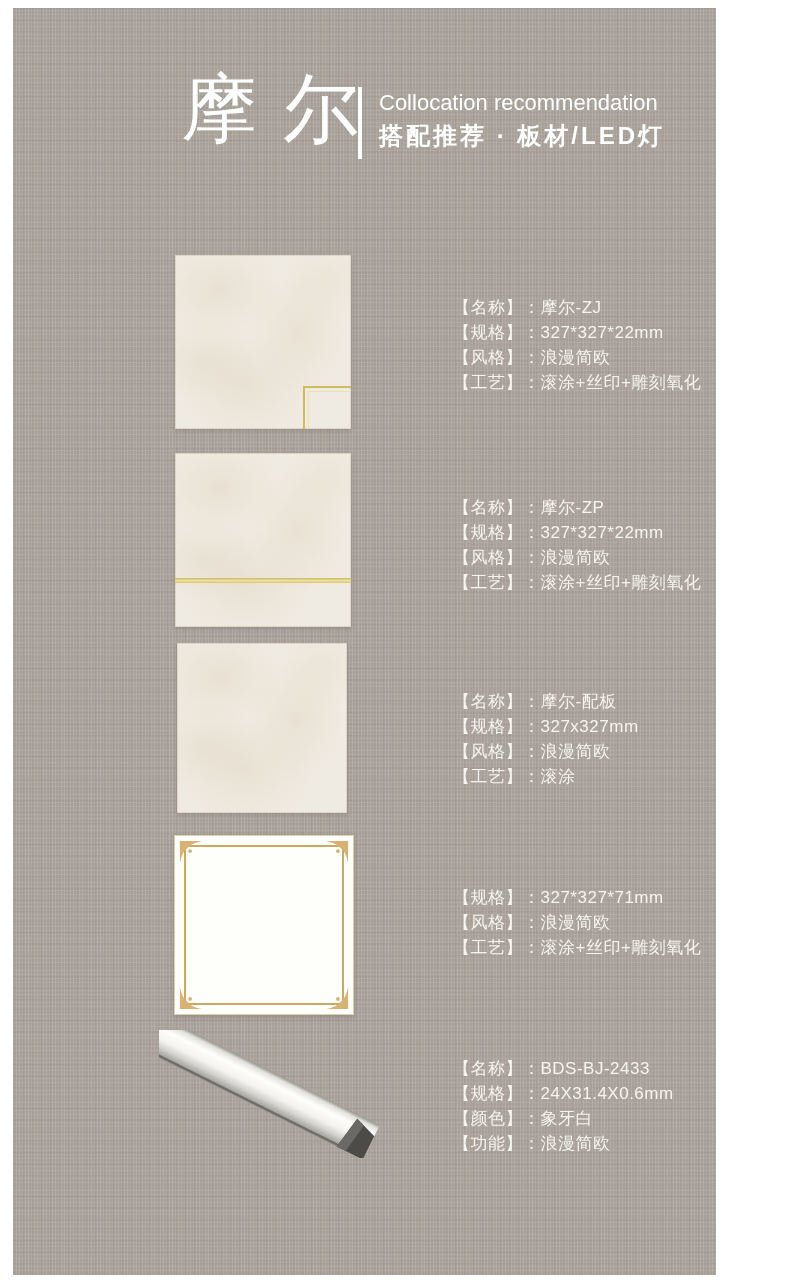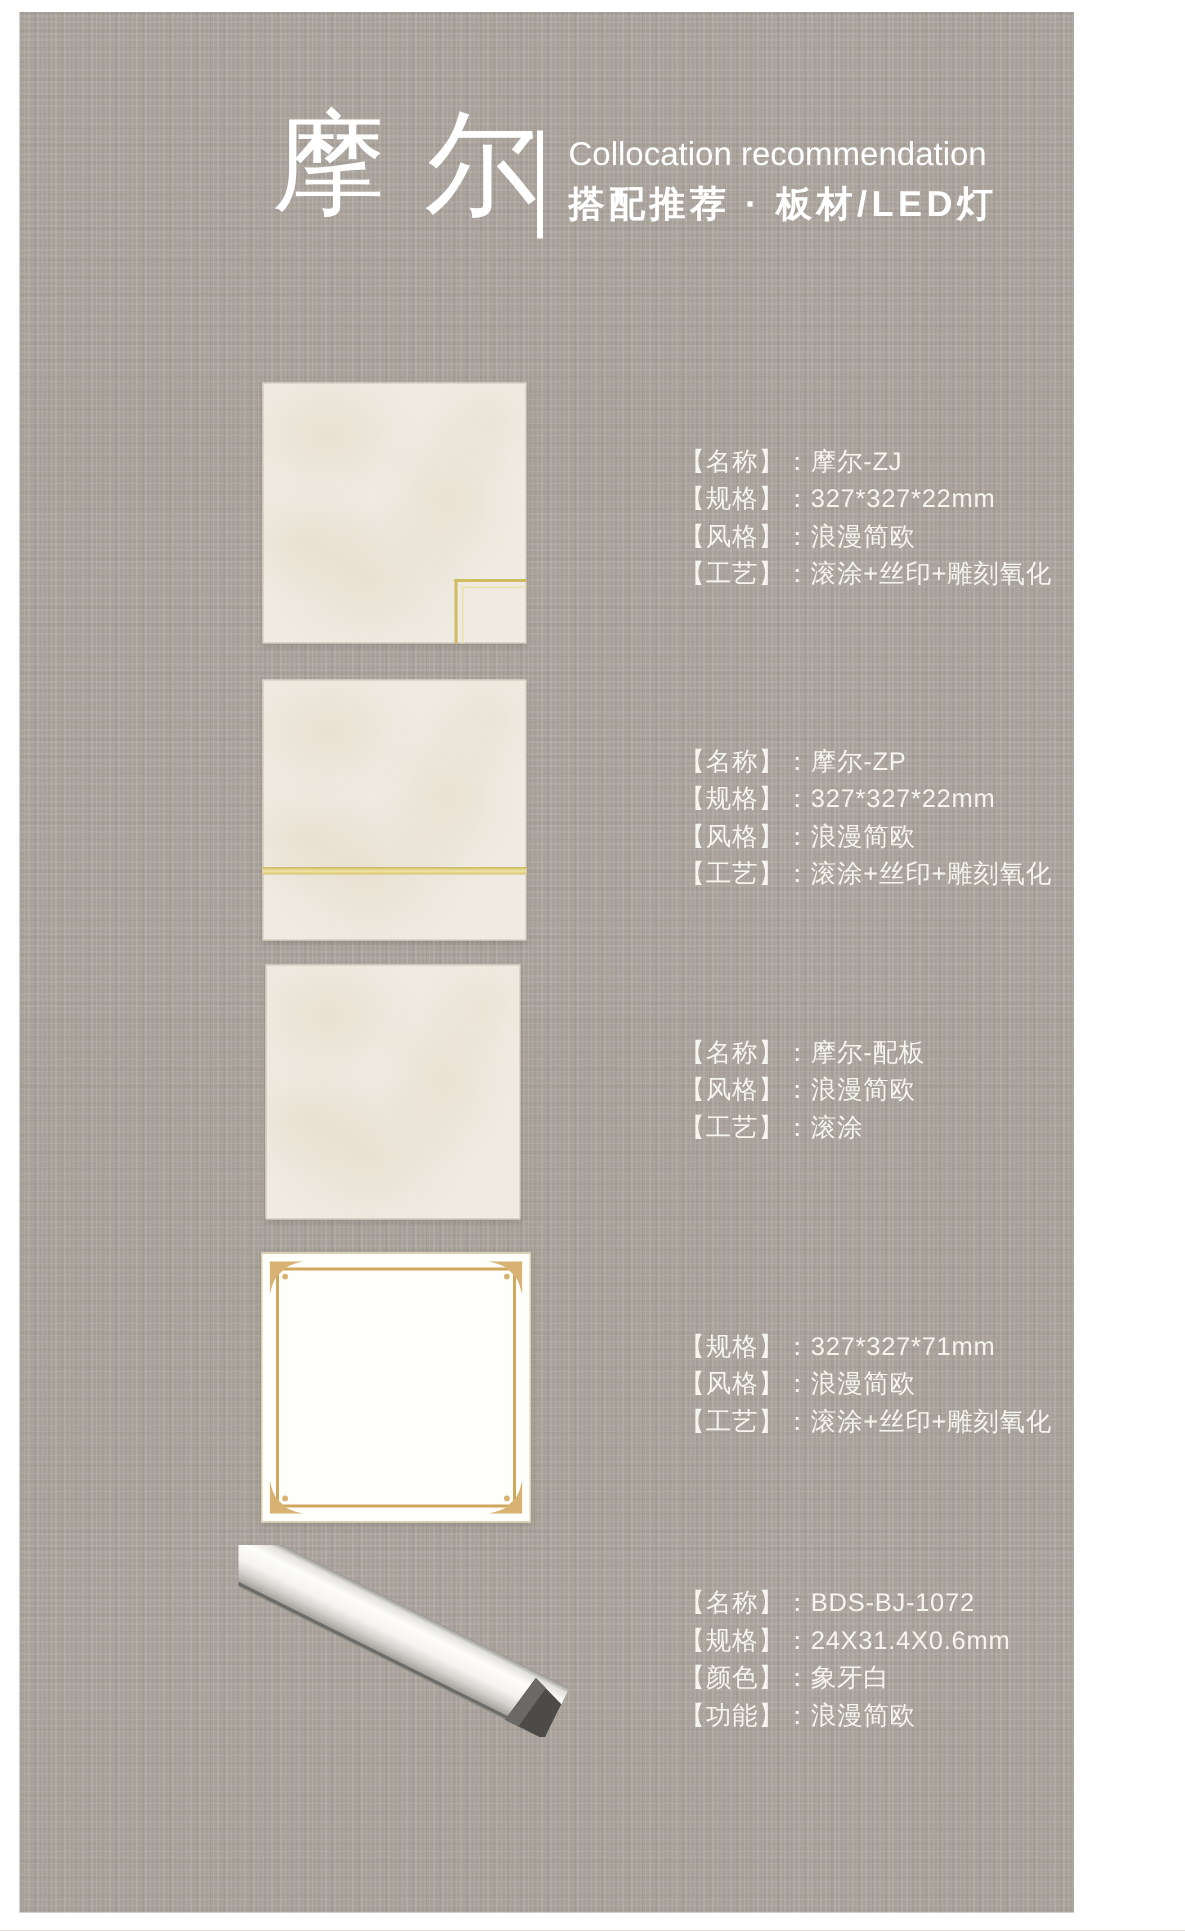--- a/index.html
+++ b/index.html
@@ -127,20 +127,21 @@
       <div class="spec-line"><span class="spec-label">【名称】：</span><span class="spec-value">摩尔-ZP</span></div>
       <div class="spec-line"><span class="spec-label">【规格】：</span><span class="spec-value">327*327*22mm</span></div>
       <div class="spec-line"><span class="spec-label">【风格】：</span><span class="spec-value">浪漫简欧</span></div>
       <div class="spec-line"><span class="spec-label">【工艺】：</span><span class="spec-value">滚涂+丝印+雕刻氧化</span></div>
     </div>
 
     <div class="prod-img tile img-p3"></div>
 
     <div class="specs specs-p3">
       <div class="spec-line"><span class="spec-label">【名称】：</span><span class="spec-value">摩尔-配板</span></div>
+      <div class="spec-line"><span class="spec-label">【规格】：</span><span class="spec-value">327x327mm</span></div>
       <div class="spec-line"><span class="spec-label">【风格】：</span><span class="spec-value">浪漫简欧</span></div>
       <div class="spec-line"><span class="spec-label">【工艺】：</span><span class="spec-value">滚涂</span></div>
     </div>
 
     <div class="prod-img led img-p4">
       <div class="led-frame"></div>
       <div class="orn tl">
         <svg viewBox="0 0 26 26">
             <path d="M1 1 H25 C16 3 12 5 9 9 C5 12 3 16 1 25 Z" fill="#d8b273"></path>
             <circle cx="12" cy="12" r="2.1" fill="#d8b273"></circle>
@@ -188,20 +189,20 @@
         <g transform="rotate(26.5 111 62)">
           <rect x="-28" y="43" width="252" height="38" fill="url(#stripGrad)"></rect>
           <rect x="-28" y="78" width="252" height="2" fill="rgba(70,68,64,0.55)"></rect>
           <polygon points="201,47 224,55 224,81 195,81" fill="#4c4b48"></polygon>
           <polygon points="201,47 210,50 205,81 195,81" fill="#6a6966"></polygon>
         </g>
       </svg>
     </div>
 
     <div class="specs specs-p5">
-      <div class="spec-line"><span class="spec-label">【名称】：</span><span class="spec-value">BDS-BJ-1072</span></div>
+      <div class="spec-line"><span class="spec-label">【名称】：</span><span class="spec-value">BDS-BJ-2433</span></div>
       <div class="spec-line"><span class="spec-label">【规格】：</span><span class="spec-value">24X31.4X0.6mm</span></div>
       <div class="spec-line"><span class="spec-label">【颜色】：</span><span class="spec-value">象牙白</span></div>
       <div class="spec-line"><span class="spec-label">【功能】：</span><span class="spec-value">浪漫简欧</span></div>
     </div>
 
   </div>
 </div>
 
 </body></html>

